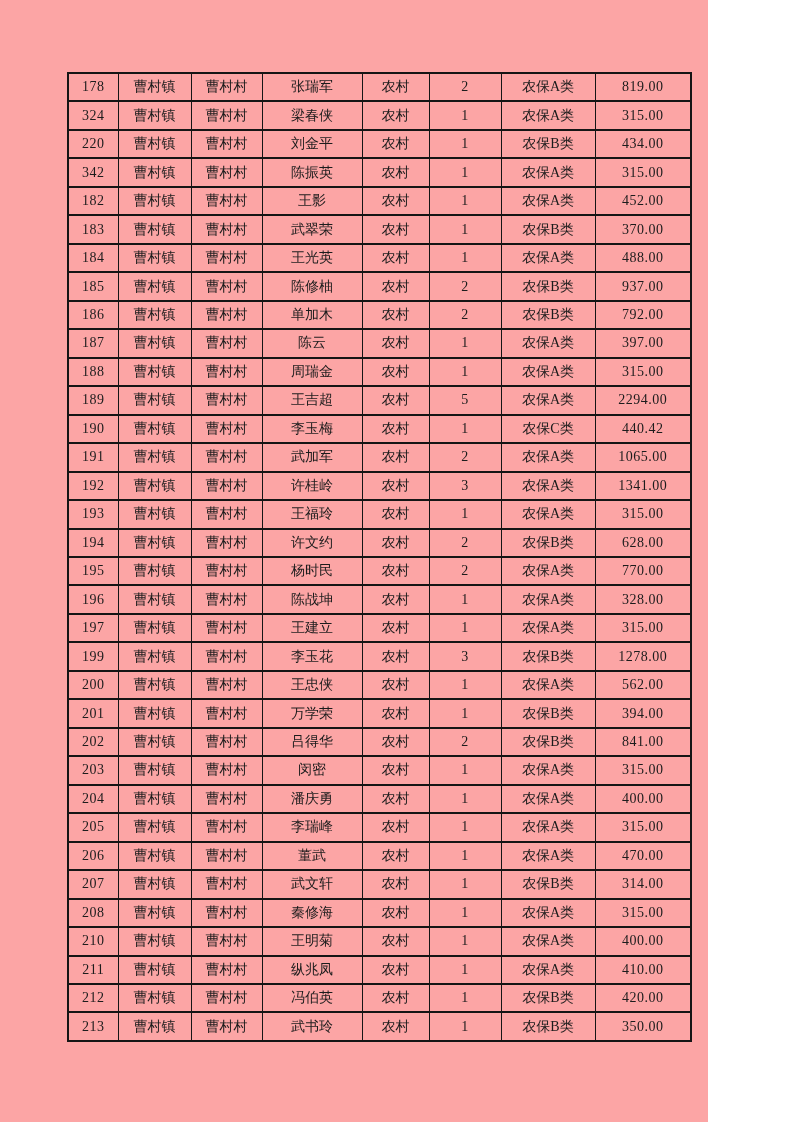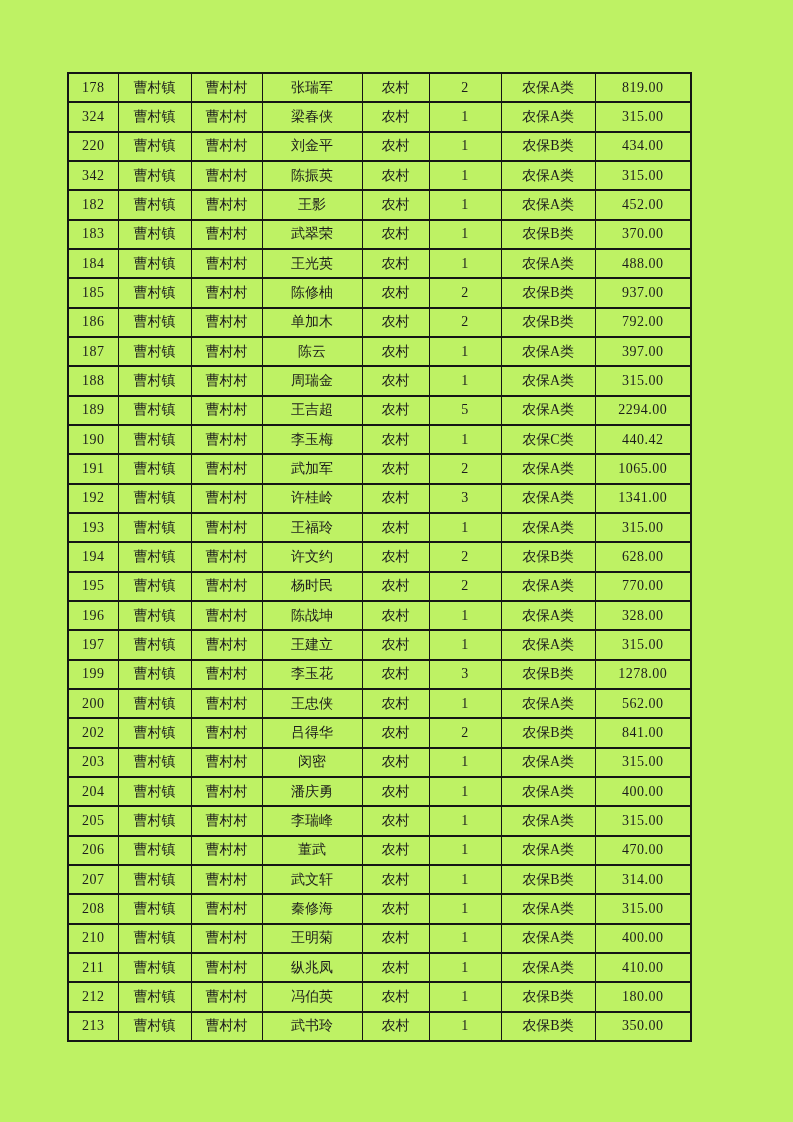--- a/index.html
+++ b/index.html
@@ -2,23 +2,23 @@
 <html><head>
 <meta charset="utf-8">
 <style>
   html, body {
     margin: 0;
     padding: 0;
     background: #ffffff;
   }
   .sheet {
     position: relative;
-    width: 793px;
+    width: 708px;
     height: 1122px;
-    background: #bef264;
+    background: #fca5a5;
     overflow: hidden;
   }
   table.grid {
     position: absolute;
     left: 67px;
     top: 72px;
     width: 623px;
     height: 970px;
     border-collapse: collapse;
     table-layout: fixed;
@@ -298,20 +298,30 @@
     <td class="num">200</td>
     <td>曹村镇</td>
     <td>曹村村</td>
     <td>王忠侠</td>
     <td>农村</td>
     <td class="num">1</td>
     <td>农保A类</td>
     <td class="num">562.00</td>
   </tr>
 
+  <tr>
+    <td class="num">201</td>
+    <td>曹村镇</td>
+    <td>曹村村</td>
+    <td>万学荣</td>
+    <td>农村</td>
+    <td class="num">1</td>
+    <td>农保B类</td>
+    <td class="num">394.00</td>
+  </tr>
 
   <tr>
     <td class="num">202</td>
     <td>曹村镇</td>
     <td>曹村村</td>
     <td>吕得华</td>
     <td>农村</td>
     <td class="num">2</td>
     <td>农保B类</td>
     <td class="num">841.00</td>
@@ -407,21 +417,21 @@
   </tr>
 
   <tr>
     <td class="num">212</td>
     <td>曹村镇</td>
     <td>曹村村</td>
     <td>冯伯英</td>
     <td>农村</td>
     <td class="num">1</td>
     <td>农保B类</td>
-    <td class="num">180.00</td>
+    <td class="num">420.00</td>
   </tr>
 
   <tr>
     <td class="num">213</td>
     <td>曹村镇</td>
     <td>曹村村</td>
     <td>武书玲</td>
     <td>农村</td>
     <td class="num">1</td>
     <td>农保B类</td>

